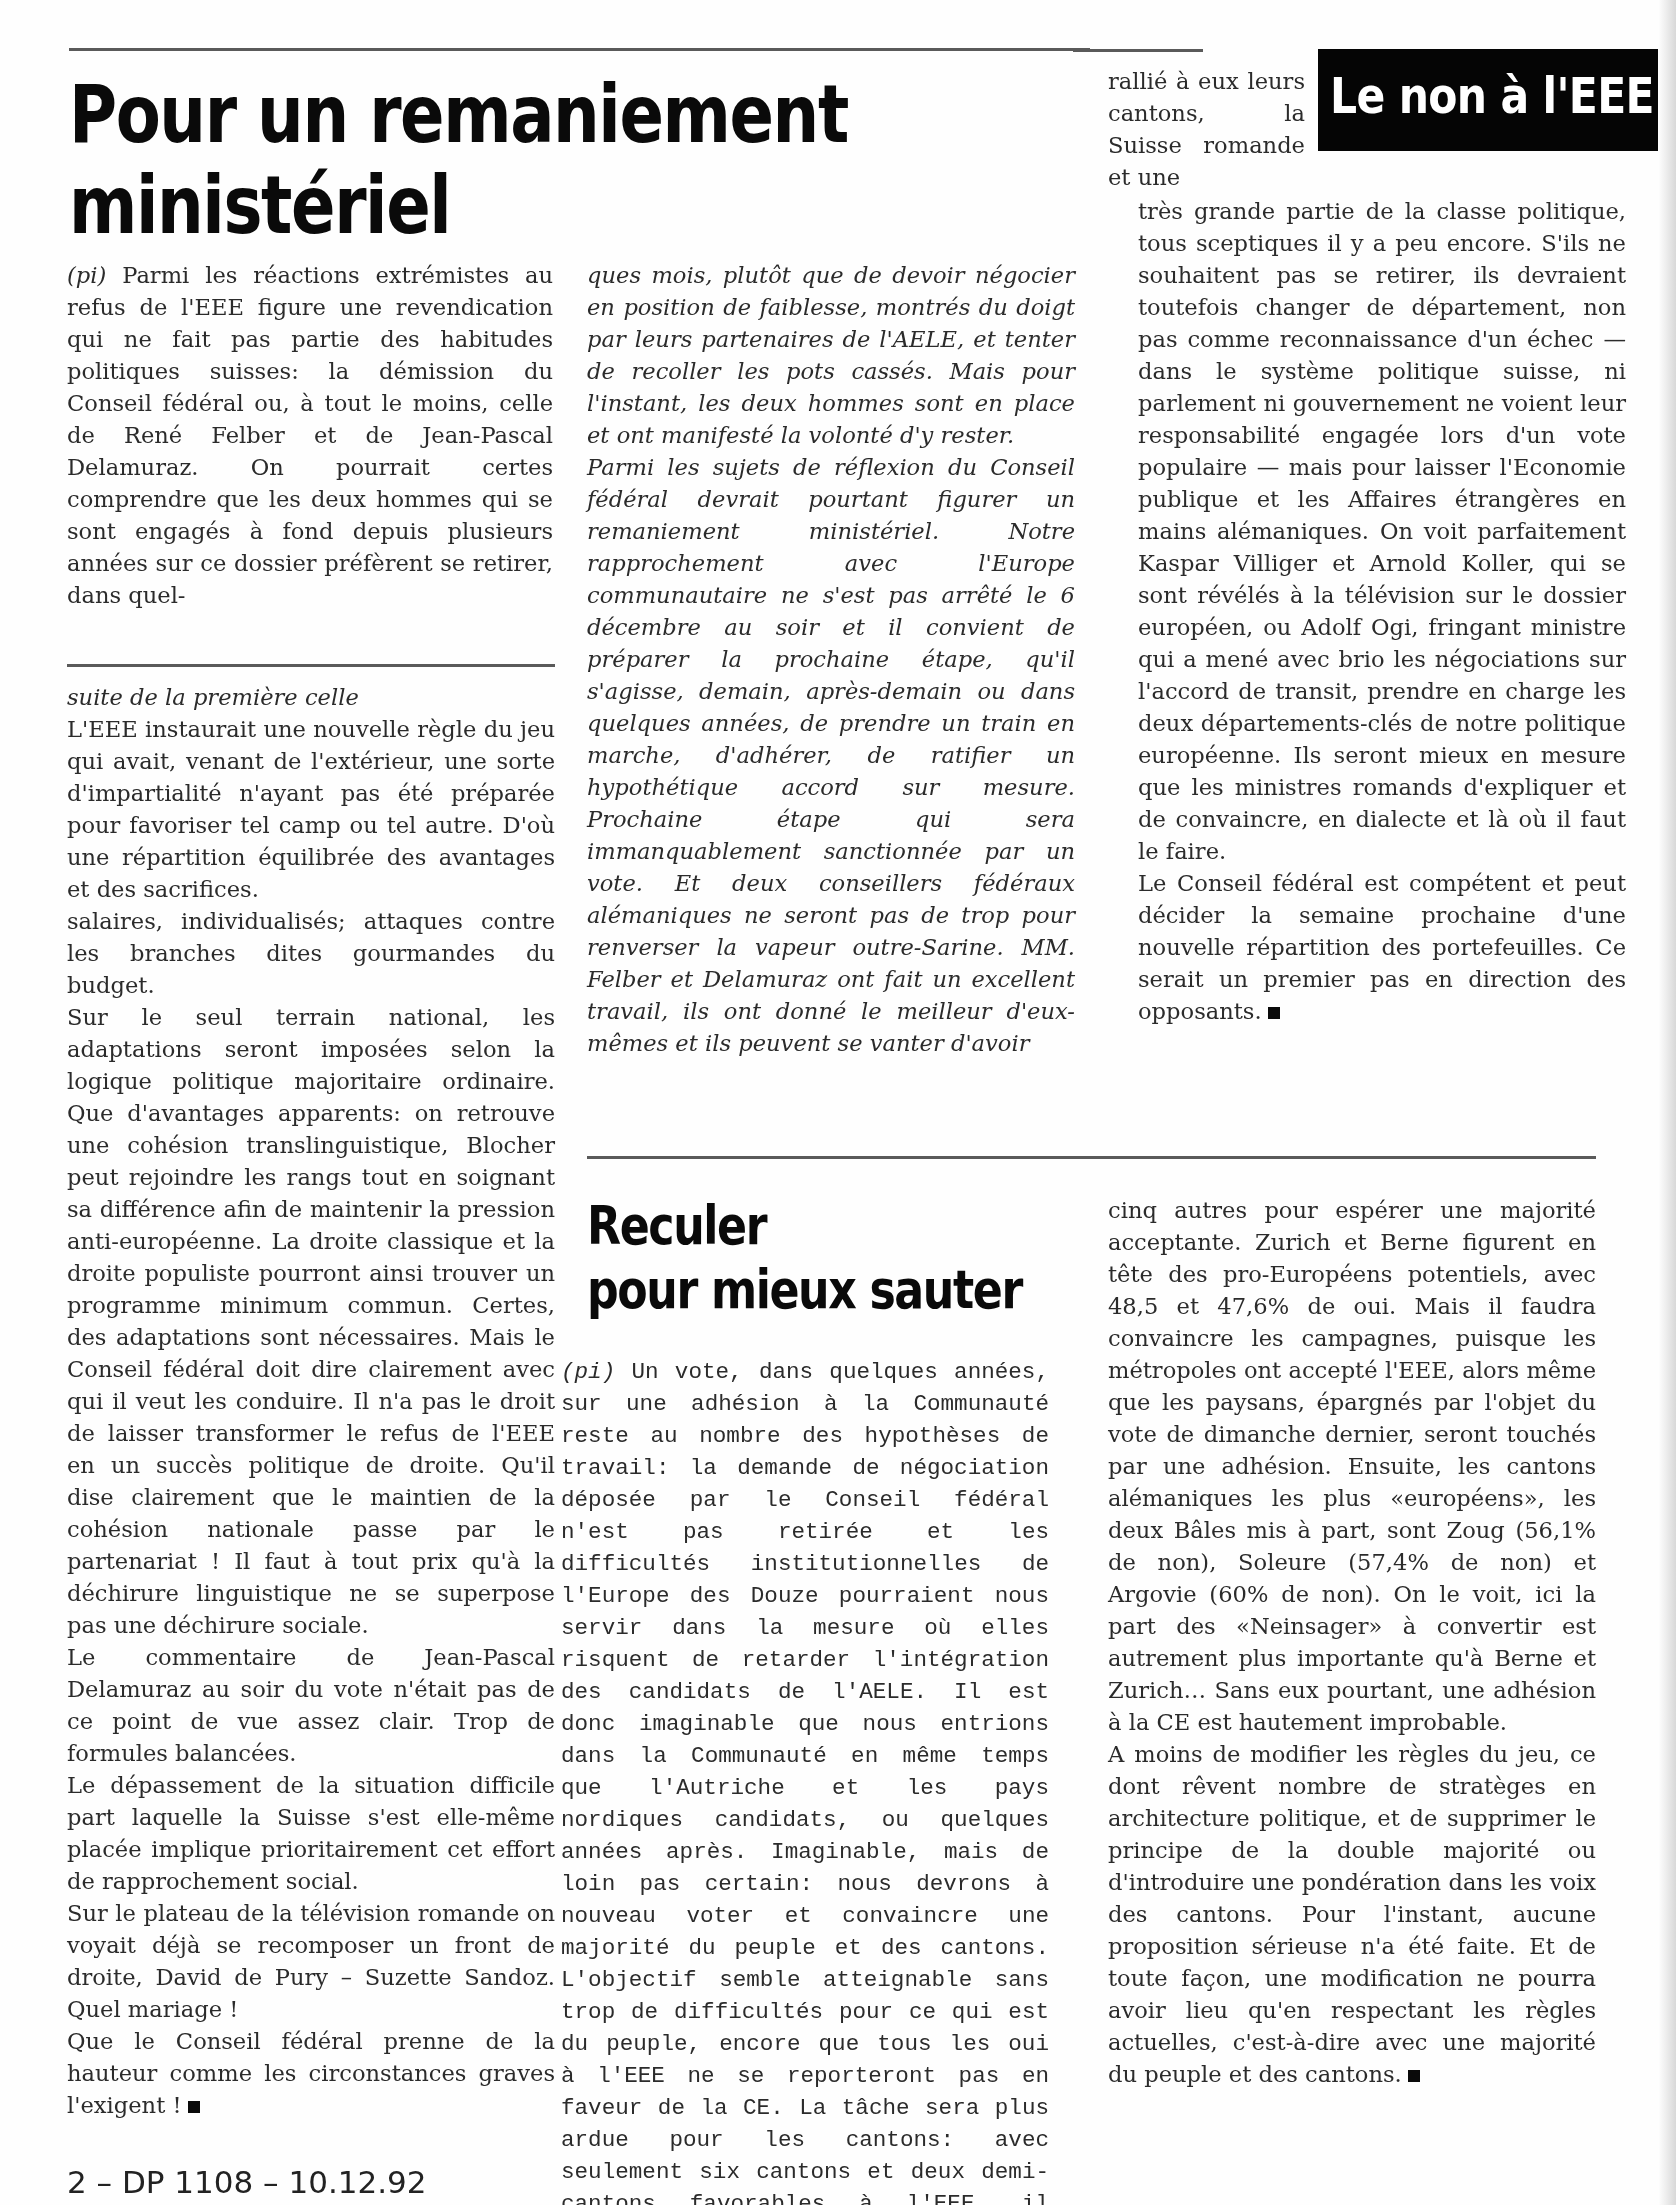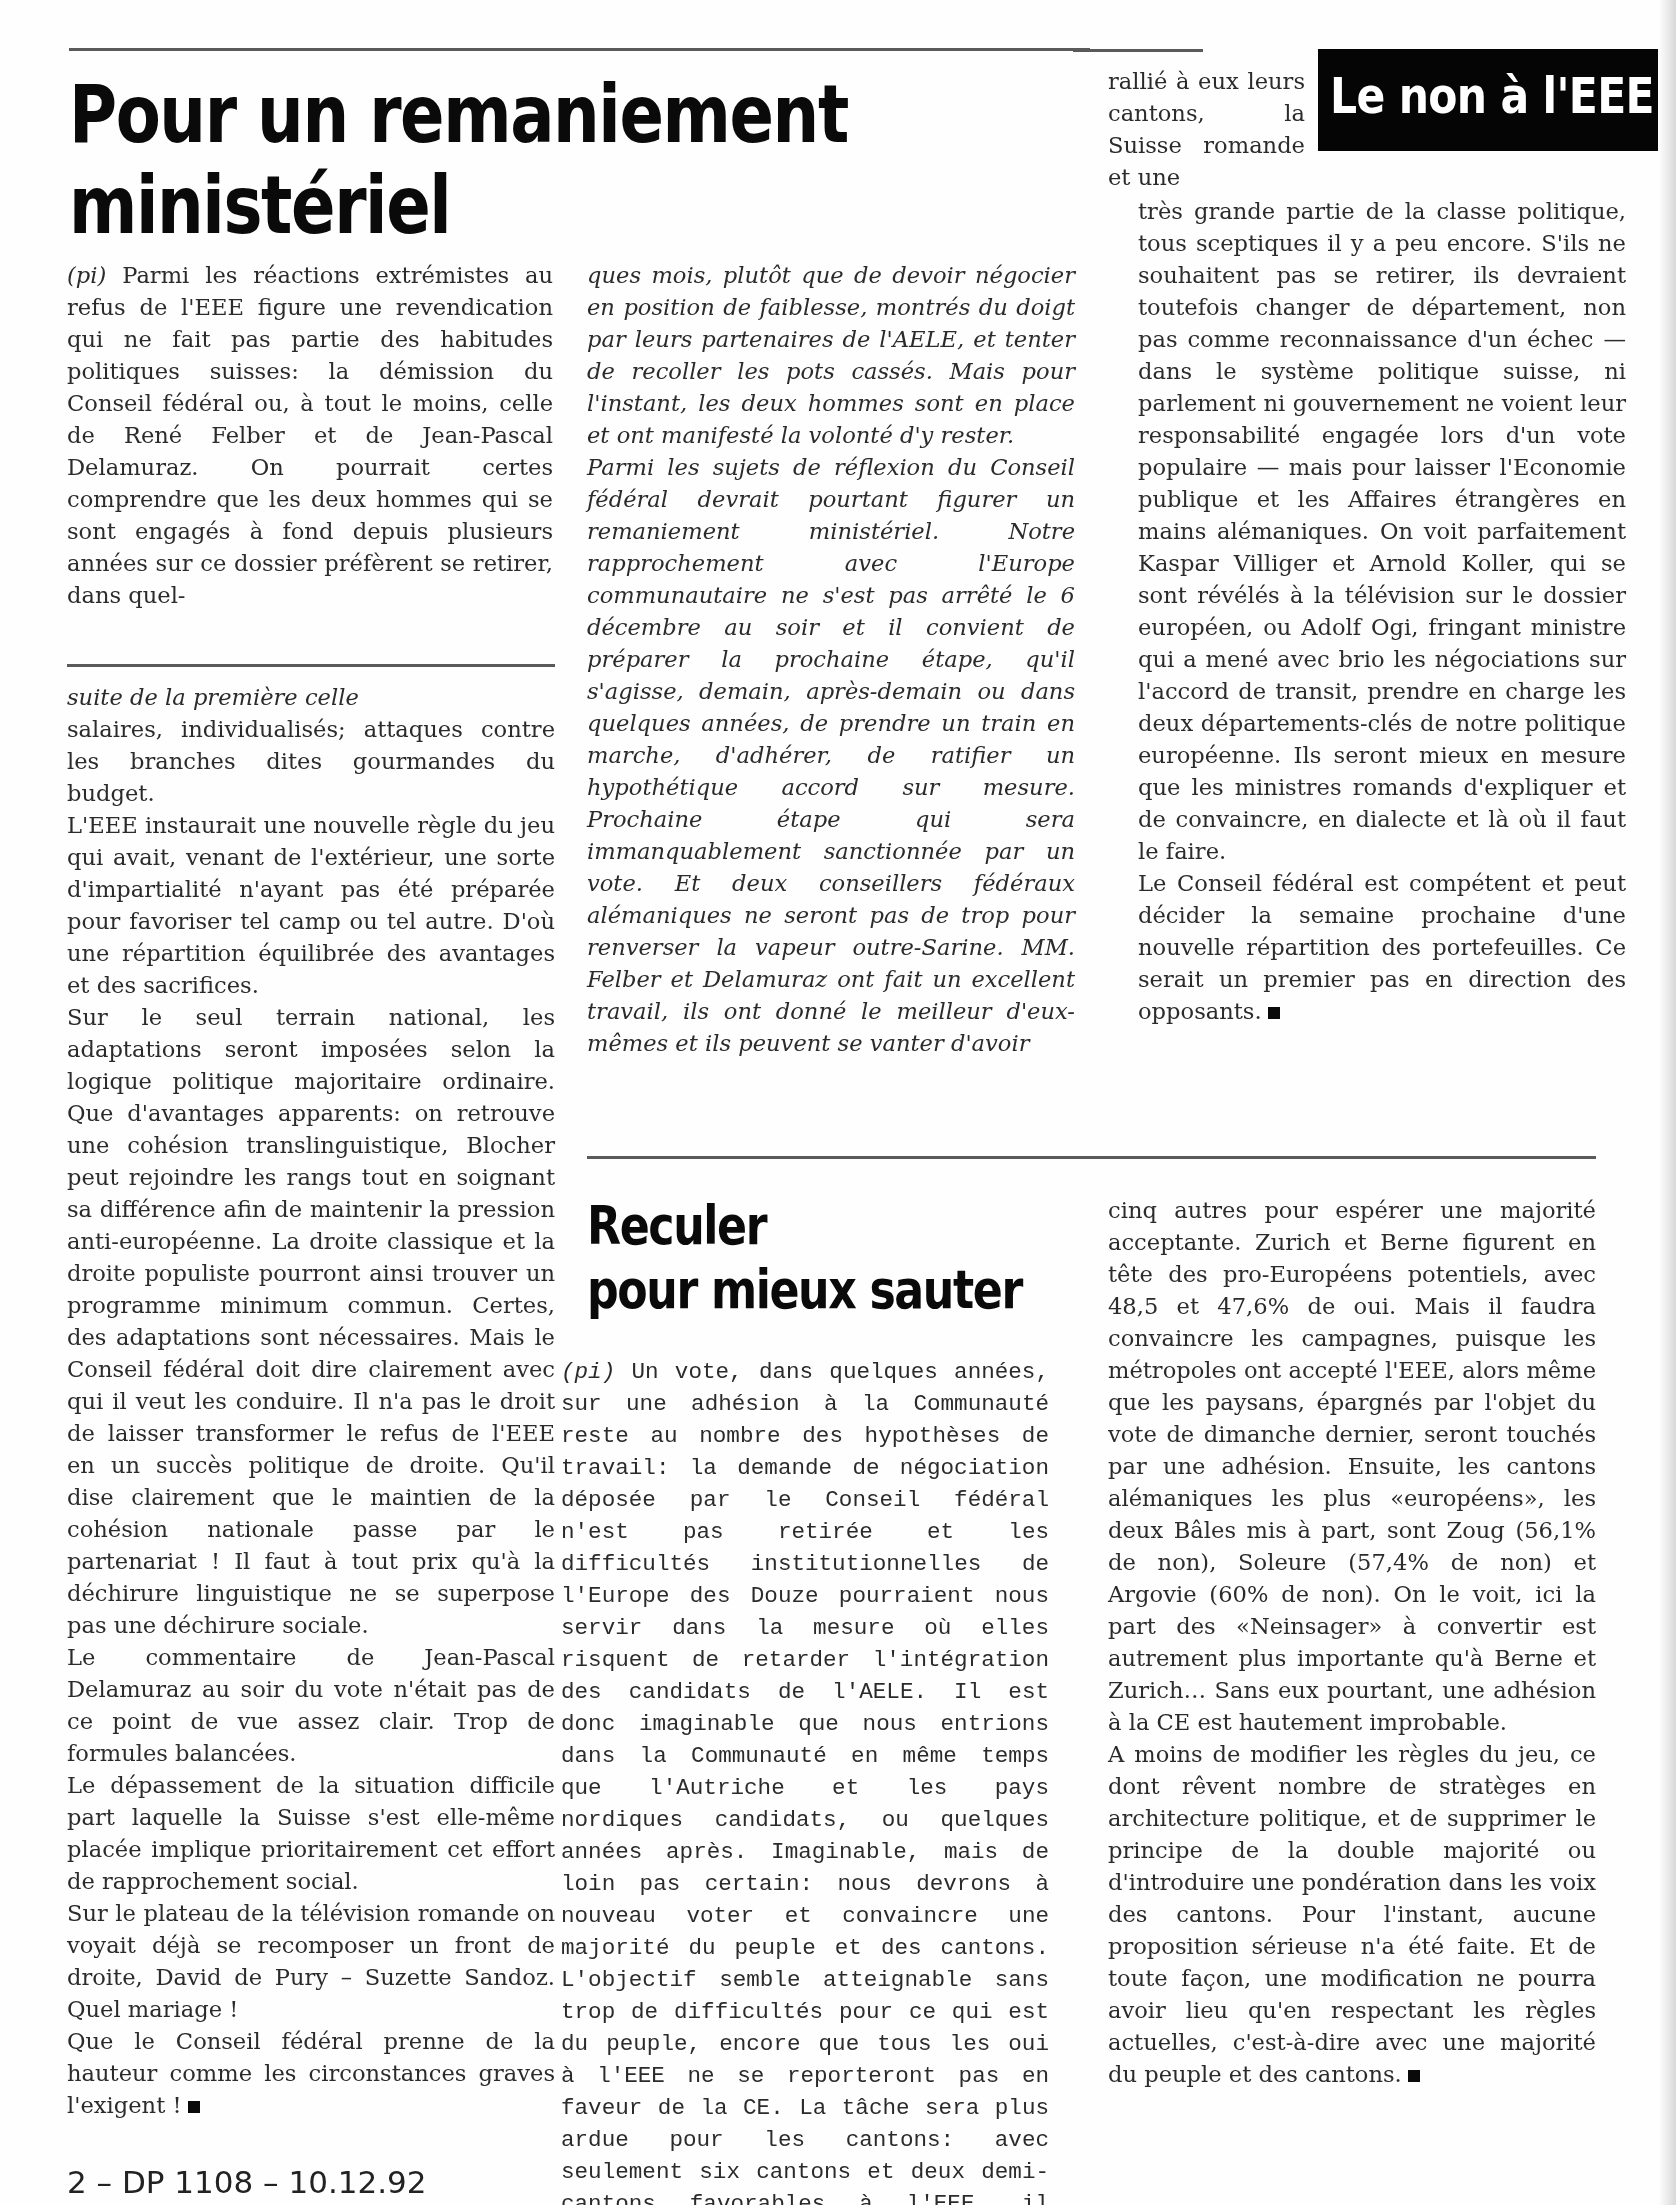--- a/index.html
+++ b/index.html
@@ -52,22 +52,22 @@
 
   <div class="col" style="left:1108px; top:195px; width:488px;margin-left:30px;">
     <p>très grande partie de la classe politique, tous sceptiques il y a peu encore. S'ils ne souhaitent pas se retirer, ils devraient toutefois changer de département, non pas comme reconnaissance d'un échec — dans le système politique suisse, ni parlement ni gouvernement ne voient leur responsabilité engagée lors d'un vote populaire — mais pour laisser l'Economie publique et les Affaires étrangères en mains alémaniques. On voit parfaitement Kaspar Villiger et Arnold Koller, qui se sont révélés à la télévision sur le dossier européen, ou Adolf Ogi, fringant ministre qui a mené avec brio les négociations sur l'accord de transit, prendre en charge les deux départements-clés de notre politique européenne. Ils seront mieux en mesure que les ministres romands d'expliquer et de convaincre, en dialecte et là où il faut le faire.</p>
     <p><span>Le Conseil fédéral est compétent et peut décider la semaine prochaine d'une nouvelle répartition des portefeuilles. Ce serait un premier pas en direction des opposants.</span><span class="endmark"></span></p>
   </div>
 
   <div class="rule" style="left:67px; top:664px; width:488px;"></div>
 
   <div class="col" style="left:67px; top:681px; width:488px;">
     <p class="note">suite de la première celle</p>
+    <p>L'EEE instaurait une nouvelle règle du jeu qui avait, venant de l'extérieur, une sorte d'impartialité n'ayant pas été préparée pour favoriser tel camp ou tel autre. D'où une répartition équilibrée des avantages et des sacrifices.</p>
     <p>salaires, individualisés; attaques contre les branches dites gourmandes du budget.</p>
-    <p>L'EEE instaurait une nouvelle règle du jeu qui avait, venant de l'extérieur, une sorte d'impartialité n'ayant pas été préparée pour favoriser tel camp ou tel autre. D'où une répartition équilibrée des avantages et des sacrifices.</p>
     <p>Sur le seul terrain national, les adaptations seront imposées selon la logique politique majoritaire ordinaire. Que d'avantages apparents: on retrouve une cohésion translinguistique, Blocher peut rejoindre les rangs tout en soignant sa différence afin de maintenir la pression anti-européenne. La droite classique et la droite populiste pourront ainsi trouver un programme minimum commun. Certes, des adaptations sont nécessaires. Mais le Conseil fédéral doit dire clairement avec qui il veut les conduire. Il n'a pas le droit de laisser transformer le refus de l'EEE en un succès politique de droite. Qu'il dise clairement que le maintien de la cohésion nationale passe par le partenariat ! Il faut à tout prix qu'à la déchirure linguistique ne se superpose pas une déchirure sociale.</p>
     <p>Le commentaire de Jean-Pascal Delamuraz au soir du vote n'était pas de ce point de vue assez clair. Trop de formules balancées.</p>
     <p>Le dépassement de la situation difficile part laquelle la Suisse s'est elle-même placée implique prioritairement cet effort de rapprochement social.</p>
     <p>Sur le plateau de la télévision romande on voyait déjà se recomposer un front de droite, David de Pury – Suzette Sandoz. Quel mariage !</p>
     <p><span>Que le Conseil fédéral prenne de la hauteur comme les circonstances graves l'exigent !</span><span class="endmark"></span></p>
   </div>
 
   <div class="rule" style="left:587px; top:1156px; width:1009px;"></div>
 
   <div class="headline h2">

